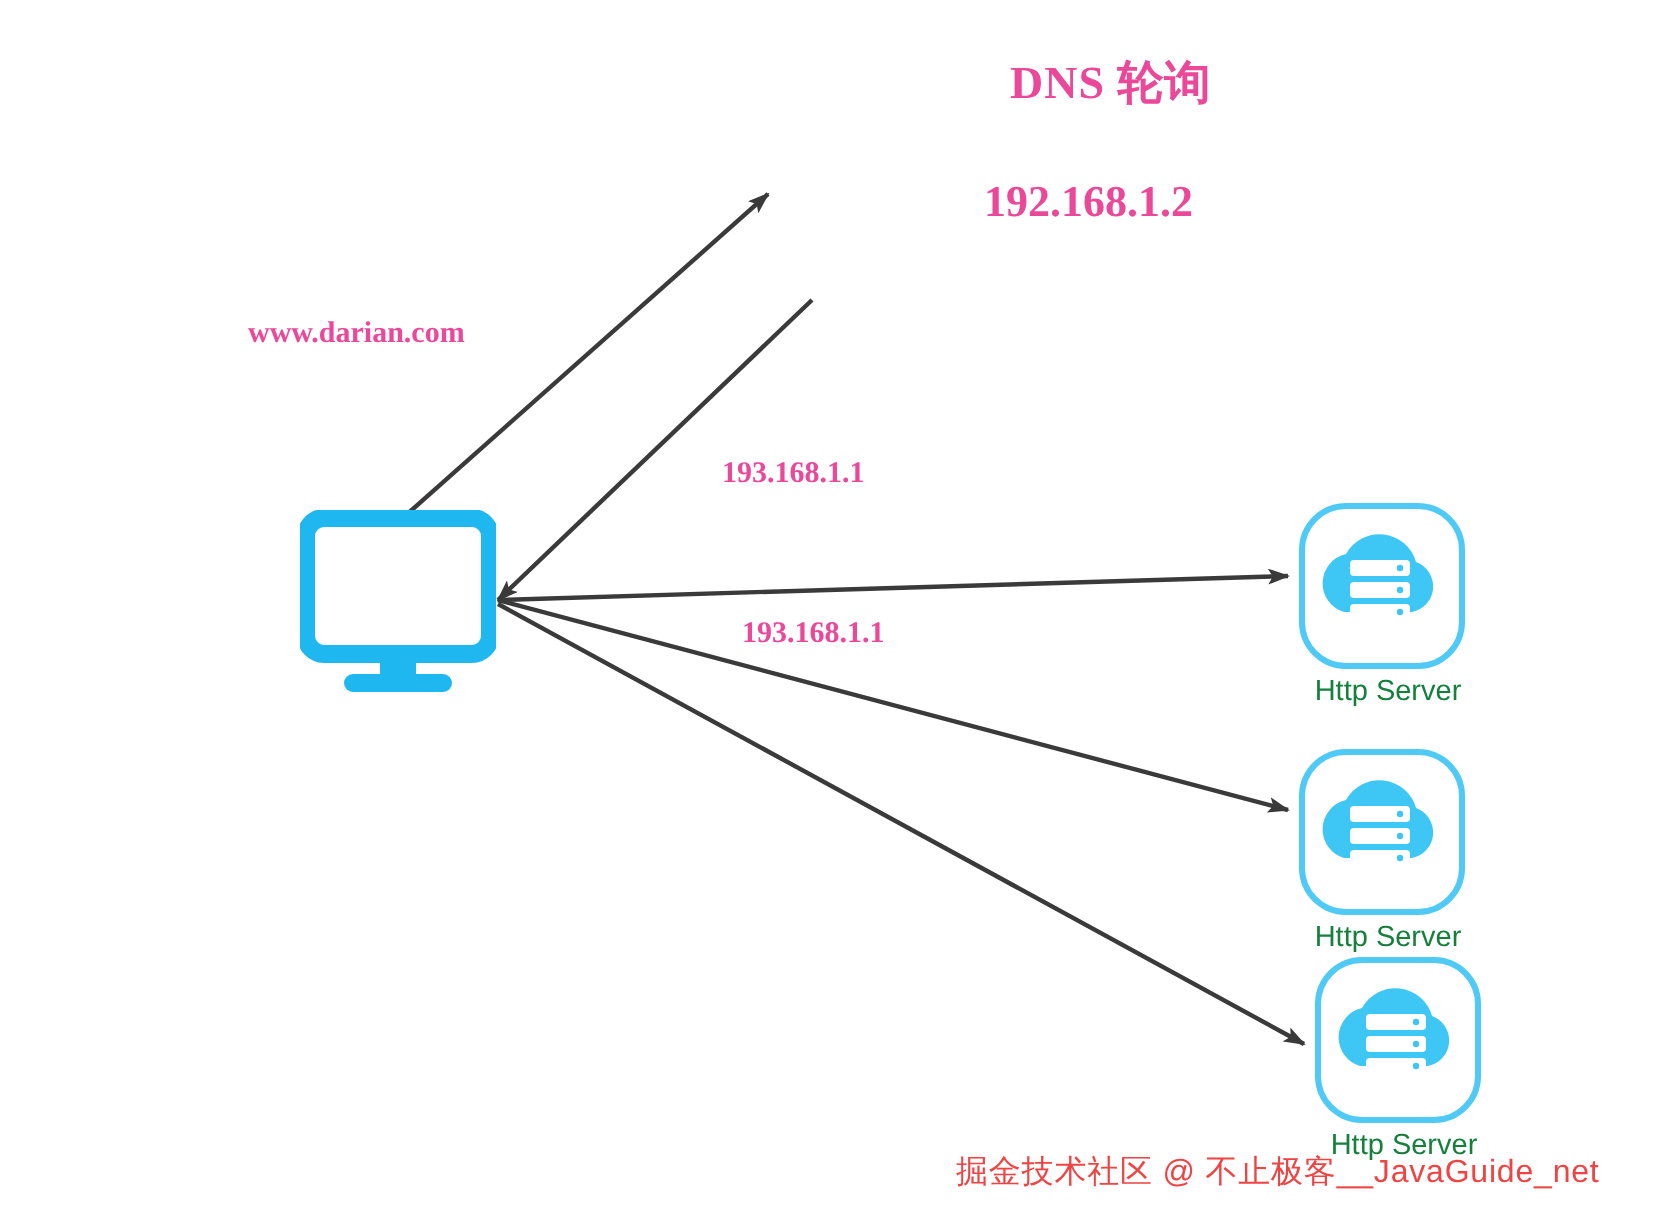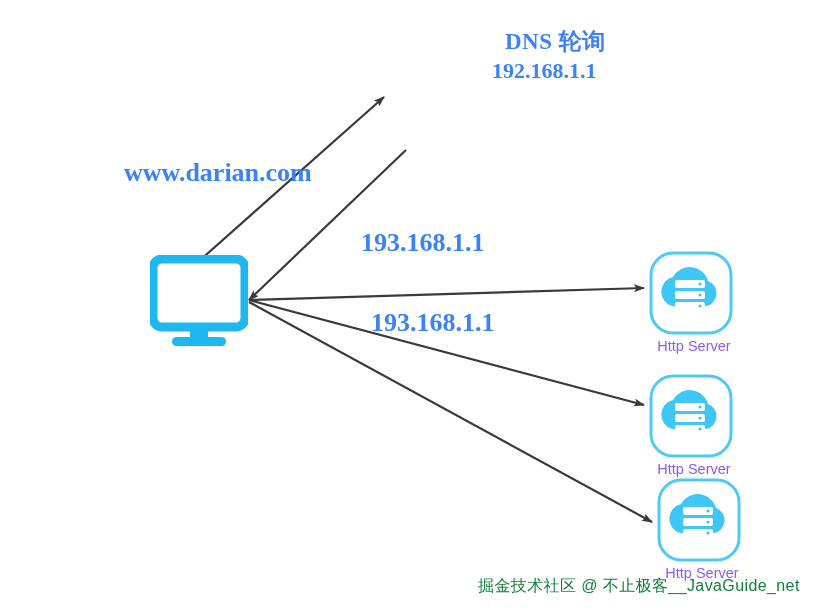--- a/index.html
+++ b/index.html
@@ -21,52 +21,52 @@
     top: 0;
     width: 832px;
     height: 614px;
     pointer-events: none;
   }
   .node {
     position: absolute;
   }
   .label-red {
     position: absolute;
-    color: #3b82f6;
+    color: #ec4899;
     font-family: "Liberation Serif", serif;
     font-weight: bold;
     white-space: nowrap;
     line-height: 1.0;
   }
   .dns-title {
     font-size: 23px;
     letter-spacing: 0.5px;
   }
   .dns-ip {
     font-size: 22px;
   }
   .edge-label {
-    font-size: 26px;
+    font-size: 15px;
     font-family: Liberation Serif, serif;
   }
   .srv-caption {
     position: absolute;
-    color: #8b5cf6;
+    color: #15803d;
     font-family: "Liberation Sans", sans-serif;
     font-size: 14.5px;
     white-space: nowrap;
     text-align: center;
     width: 140px;
     left: -24px;
   }
   .watermark {
     position: absolute;
     left: 478px;
     top: 576px;
-    color: #15803d;
+    color: #ef4444;
     font-family: "Liberation Sans", sans-serif;
     font-size: 16px;
     white-space: nowrap;
     letter-spacing: 0.4px;
   }
   #dns-node  { left: 384px; top: 56px; width: 88px; height: 94px; }
   #monitor-node { left: 150px; top: 255px; width: 98px; height: 96px; }
   #server-1 { left: 648px; top: 250px; width: 86px; height: 86px; }
   #server-2 { left: 648px; top: 373px; width: 86px; height: 86px; }
   #server-3 { left: 656px; top: 477px; width: 86px; height: 86px; }
@@ -162,20 +162,20 @@
       <circle cx="52" cy="45" r="1.6" fill="#3EC6F5"></circle>
       <circle cx="52" cy="56" r="1.6" fill="#3EC6F5"></circle>
     </svg>
     <div class="srv-caption" id="cap-3">Http Server</div>
   </div>
 
   <div class="label-red edge-label" id="lbl-domain">www.darian.com</div>
 
   <div class="label-red dns-title" id="lbl-dns-title">DNS 轮询</div>
 
-  <div class="label-red dns-ip" id="lbl-dns-ip-1">192.168.1.1</div>
+  <div class="label-red dns-ip" id="lbl-dns-ip-2">192.168.1.2</div>
 
   <div class="label-red edge-label" id="lbl-ip-a">193.168.1.1</div>
   <div class="label-red edge-label" id="lbl-ip-b">193.168.1.1</div>
 
   <div class="watermark">掘金技术社区 @ 不止极客__JavaGuide_net</div>
 
 </div>
 
 </body></html>

